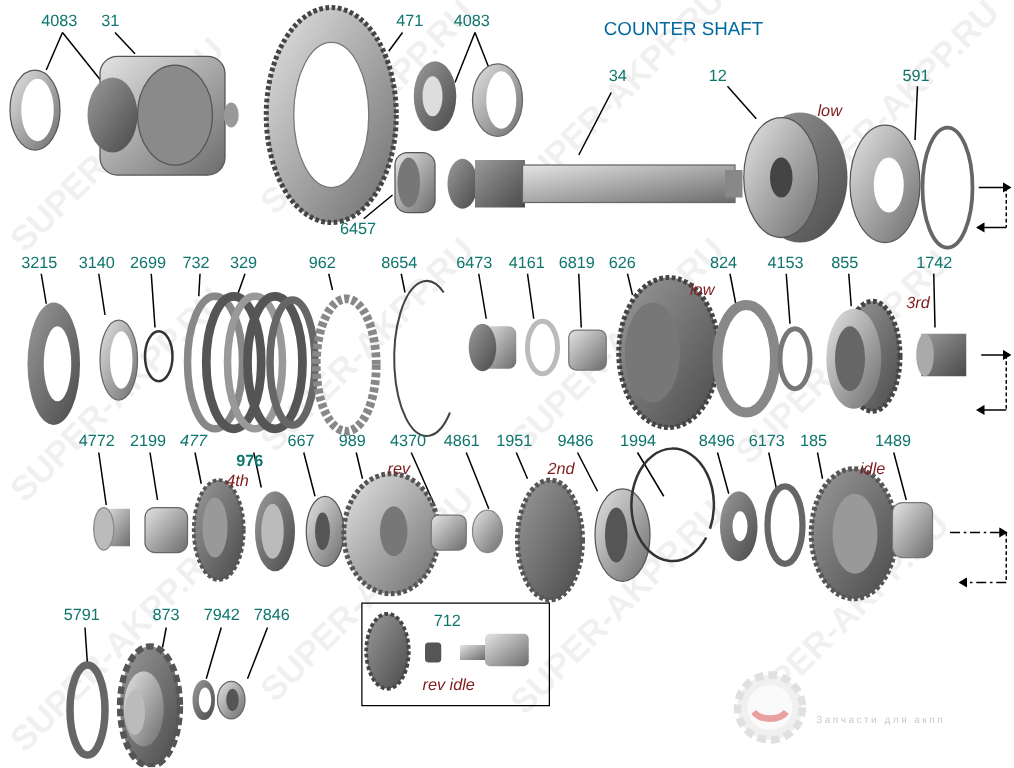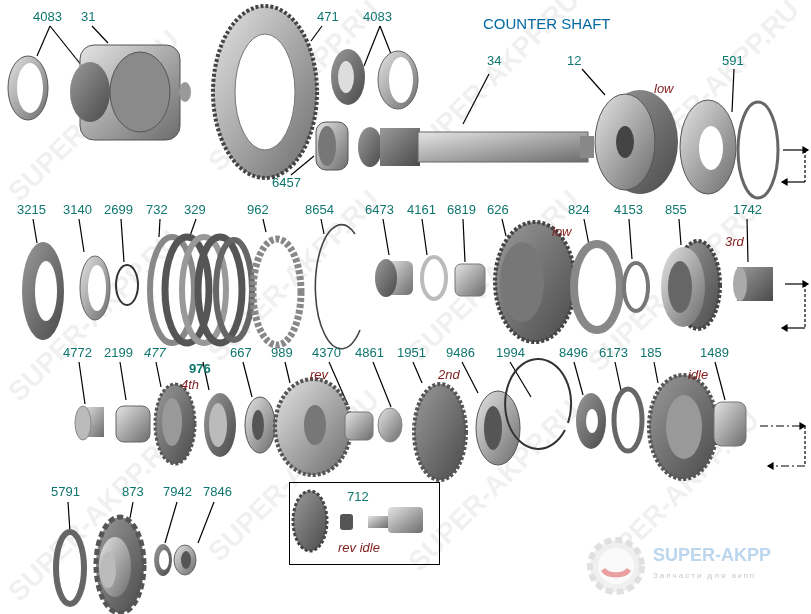--- a/index.html
+++ b/index.html
@@ -350,16 +350,15 @@
   <div class="gear-lbl" style="left:438px;top:368px;">2nd</div>
   <div class="gear-lbl" style="left:688px;top:368px;">idle</div>
   <div class="gear-lbl" style="left:338px;top:541px;">rev idle</div>
 
   <div class="logo">
     <svg width="62" height="62" viewBox="0 0 62 62" style="position:absolute;left:0;top:0;">
       <circle cx="31" cy="31" r="26" fill="#f0f0f0" stroke="#e0e0e0" stroke-width="6" stroke-dasharray="7 4"></circle>
       <circle cx="31" cy="31" r="18" fill="#fafafa"></circle>
       <path d="M 16 36 A 16 10 0 0 0 46 36 L 42 33 A 12 7 0 0 1 20 33 Z" fill="#e9a0a0"></path>
     </svg>
-    <div class="logo-text">SUPER-AKPP</div>
     <div class="logo-sub">Запчасти для акпп</div>
   </div>
 </div>
 
 </body></html>

